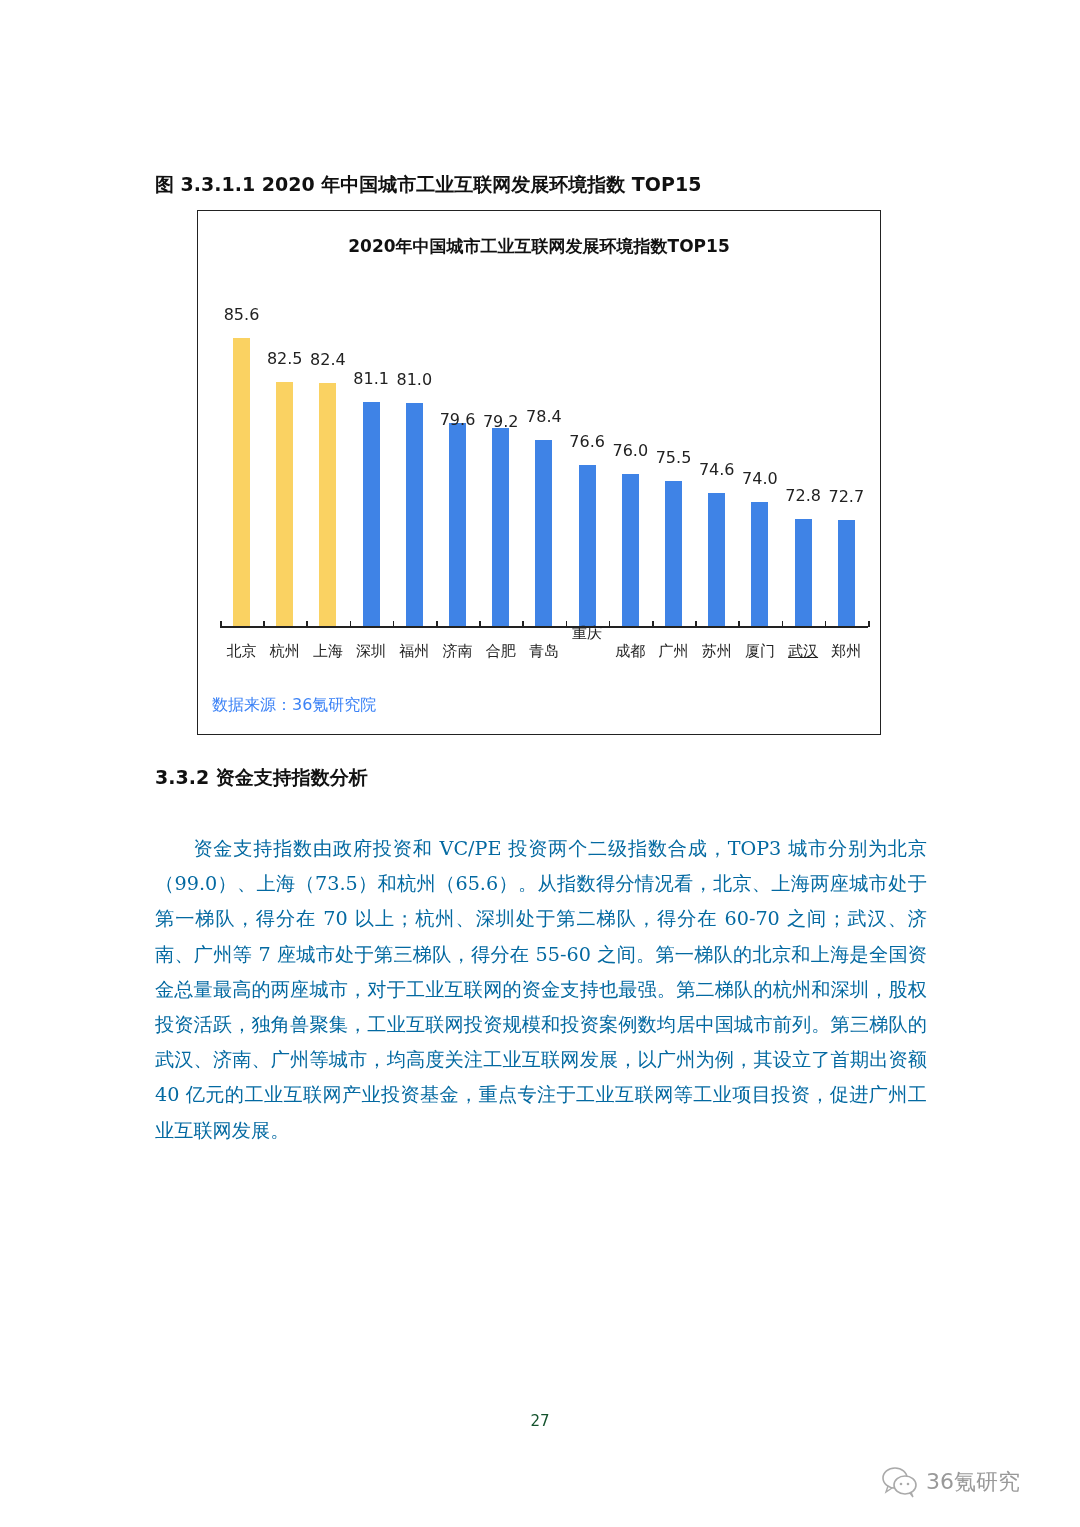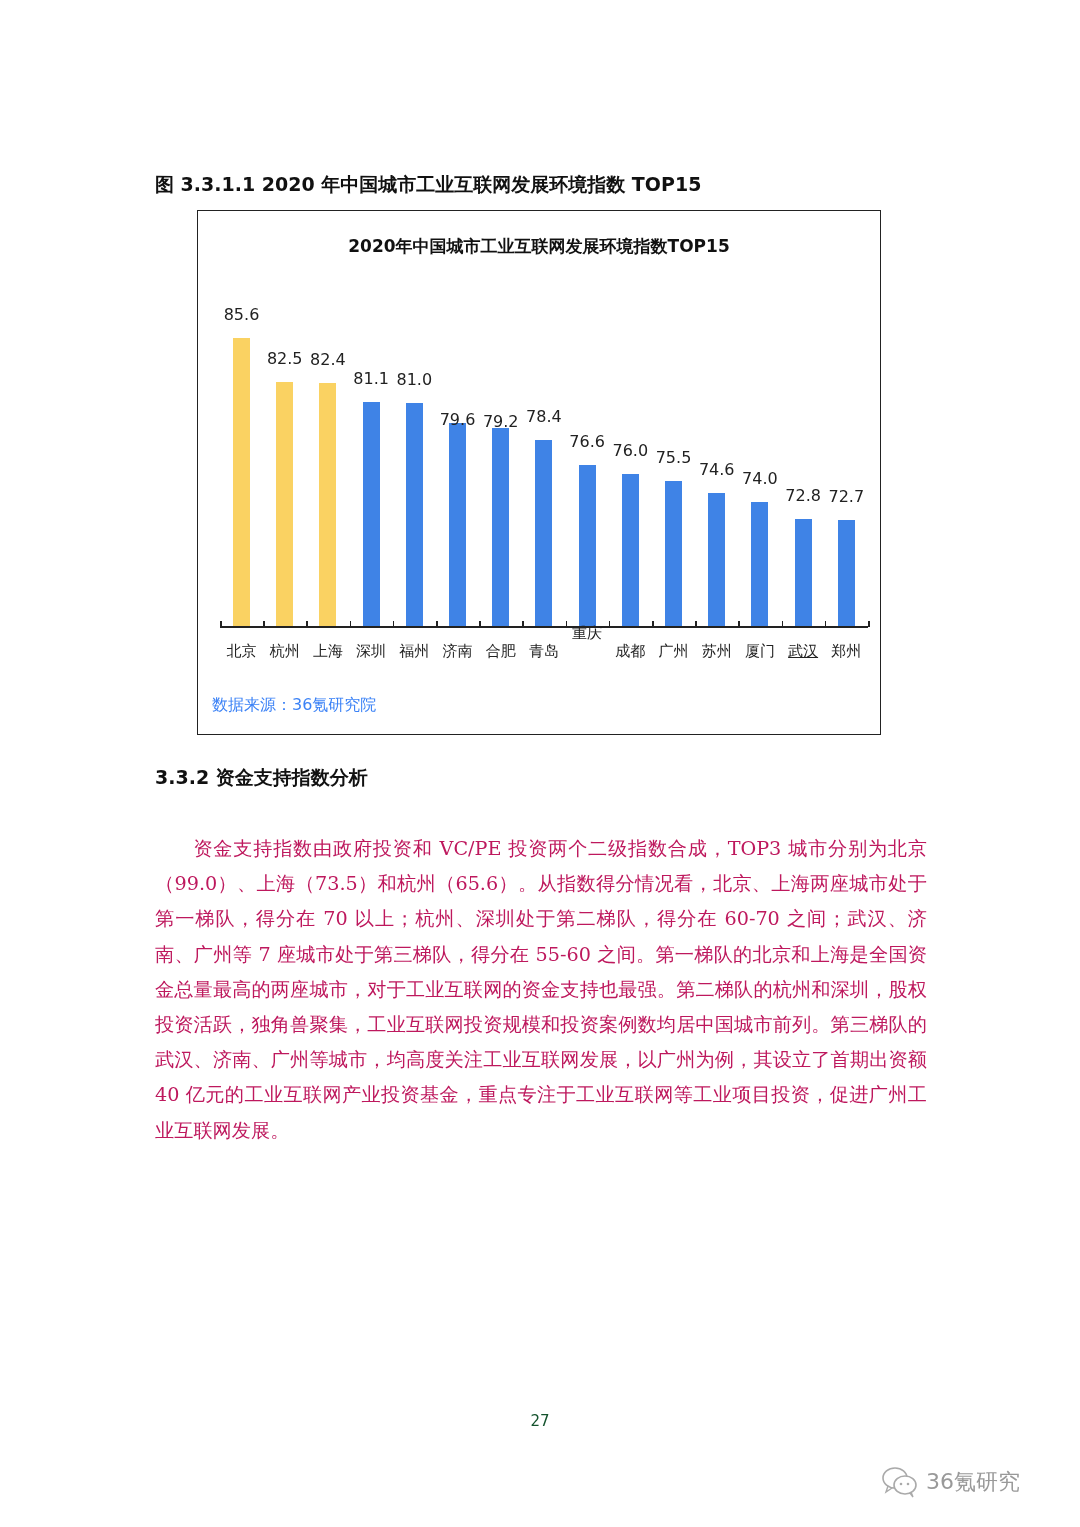--- a/index.html
+++ b/index.html
@@ -16,21 +16,21 @@
   .bar-label { position: absolute; width: 60px; text-align: center; font-size: 16px;
                color: #222; white-space: nowrap; }
   .axis-line { position: absolute; height: 1.5px; background: #222; }
   .tick { position: absolute; width: 1.5px; height: 6px; background: #222; }
   .cat-label { position: absolute; width: 44px; text-align: center; font-size: 15px; color: #222;
                white-space: nowrap; }
   .source { position: absolute; left: 14px; top: 484px; font-size: 16px; color: #3b82f6; white-space: nowrap; }
   .section-heading { position: absolute; left: 155px; top: 765px; font-size: 19px; font-weight: bold;
                      white-space: nowrap; }
   .body-text { position: absolute; left: 155px; top: 831px; width: 772px; font-family: "DejaVu Serif", "Liberation Serif", serif;
-               font-size: 19.2px; line-height: 35.2px; text-align: justify; color: #be185d; }
+               font-size: 19.2px; line-height: 35.2px; text-align: justify; color: #0369a1; }
   .body-text p { margin: 0; text-indent: 2em; }
   .page-number { position: absolute; left: 0; right: 0; top: 1412px; text-align: center;
                  font-size: 15px; color: #14532d; }
   .watermark { position: absolute; left: 880px; top: 1465px; display: flex; align-items: center;
                gap: 6px; color: #999; font-size: 22px; }
   .watermark svg { display: block; }
 </style>
 </head>
 <body>
 

